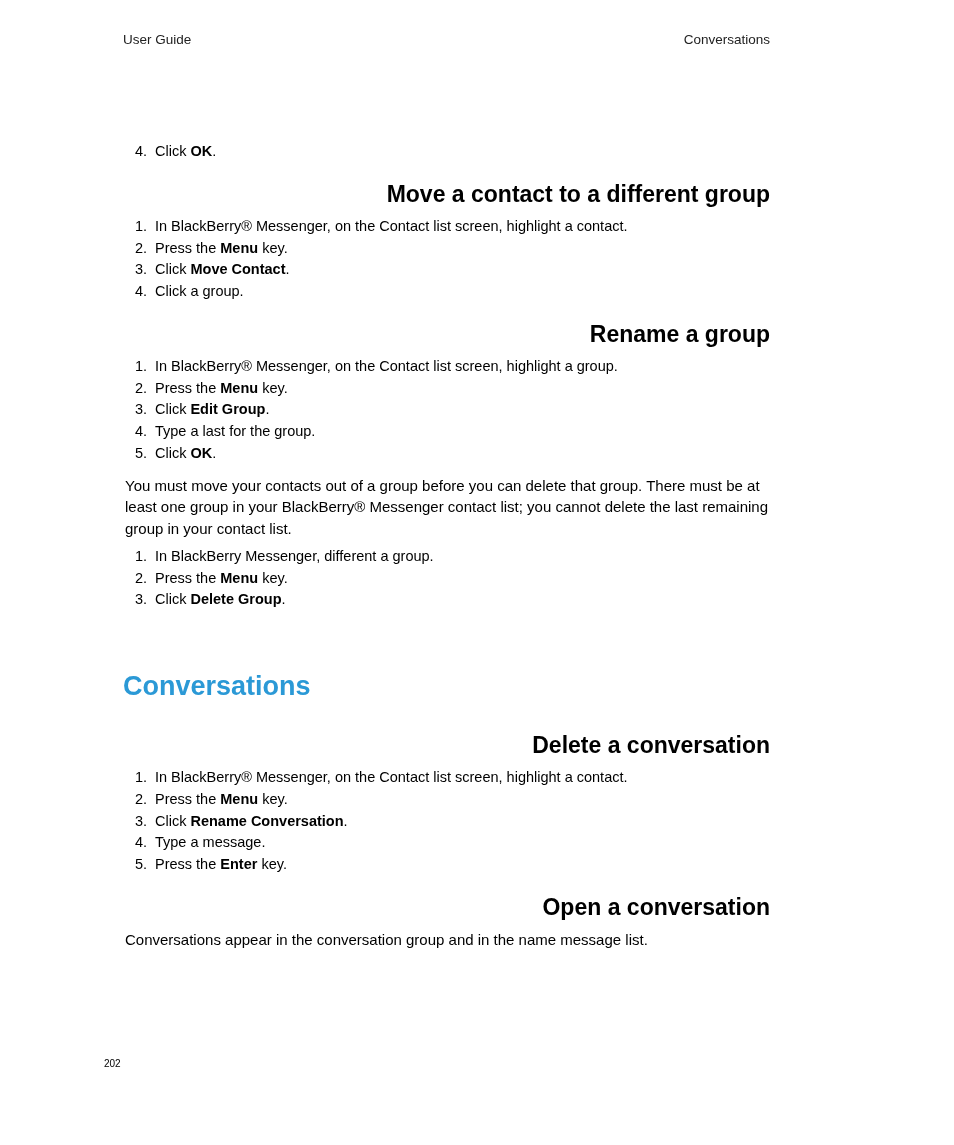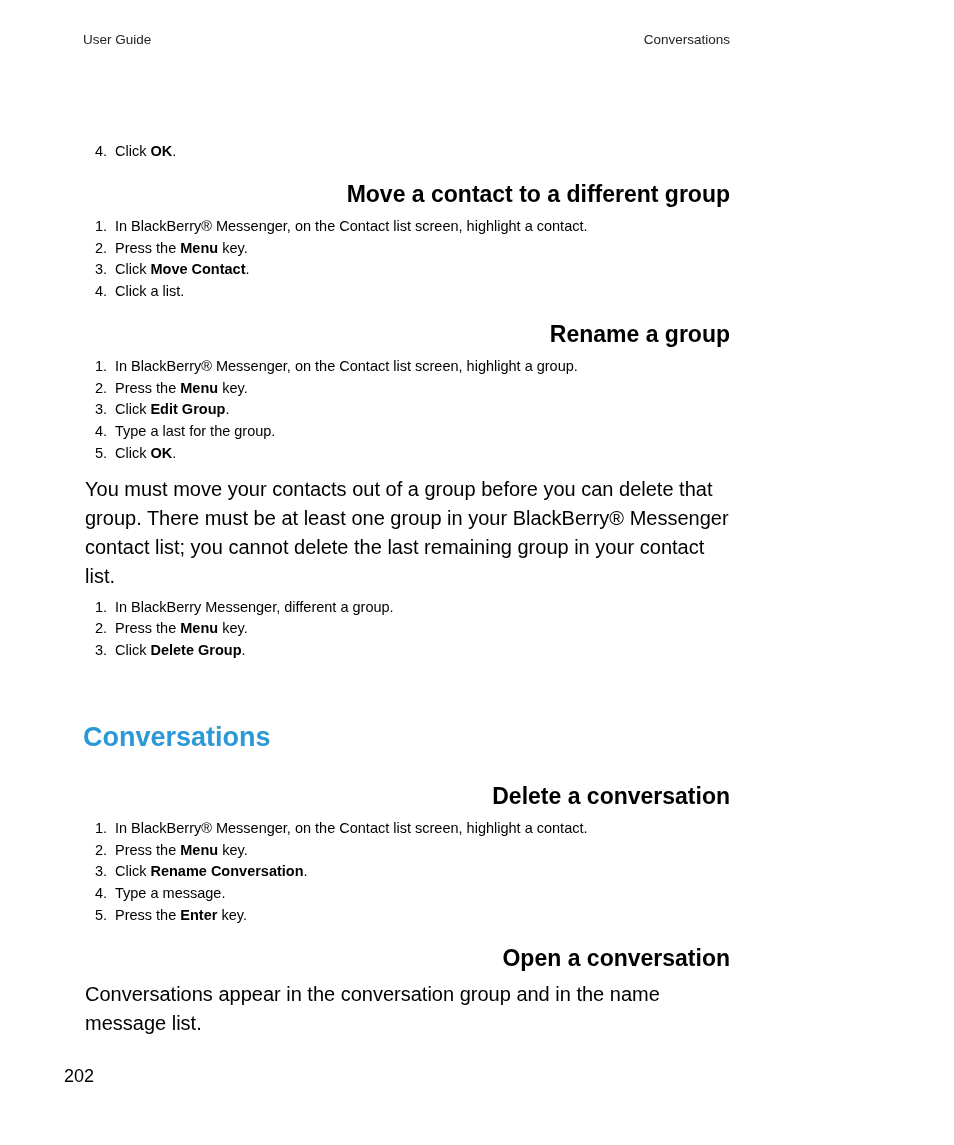--- a/index.html
+++ b/index.html
@@ -10,20 +10,21 @@
     font-family: "Segoe UI", "Myriad Pro", "Helvetica Neue", Arial, sans-serif;
     color: #000;
     width: 954px;
   }
   .page {
     box-sizing: border-box;
     width: 794px;
     min-height: 1145px;
     padding: 32px 64px 40px 83px;
     position: relative;
+    margin-left: 40px;
   }
   .header-row {
     display: flex;
     justify-content: space-between;
     font-size: 13.5px;
     color: #222;
     margin-bottom: 94px;
   }
   .h2 {
     font-size: 23px;
@@ -34,21 +35,21 @@
     text-align: right;
   }
   .h1-blue {
     font-size: 27px;
     font-weight: 600;
     color: #2b99d6;
     margin: 60px 0 30px 0;
     letter-spacing: 0px;
   }
   .para {
-    font-size: 20px;
+    font-size: 15px;
     line-height: 1.45;
     margin: 6px 0 6px 2px;
   }
   ol.steps {
     list-style: none;
     padding: 0;
     margin: 4px 0 10px 4px;
     counter-reset: step;
   }
   ol.steps > li {
@@ -62,22 +63,22 @@
     position: absolute;
     left: 0;
     top: 0;
     width: 20px;
     text-align: right;
   }
   .b { font-weight: 700; }
   .page-number {
     position: absolute;
     left: 64px;
-    bottom: 58px;
-    font-size: 18px;
+    bottom: 76px;
+    font-size: 10px;
   }
 </style>
 </head>
 <body>
 
 <div class="page">
 
   <div class="header-row">
     <span>User Guide</span>
     <span>Conversations</span>
@@ -88,21 +89,21 @@
       <span class="num">4.</span>
       <span>Click </span><span class="b">OK</span><span>.</span>
     </li>
   </ol>
 
   <div class="h2">Move a contact to a different group</div>
   <ol class="steps">
     <li><span class="num">1.</span><span>In BlackBerry® Messenger, on the Contact list screen, highlight a contact.</span></li>
     <li><span class="num">2.</span><span>Press the </span><span class="b">Menu</span><span> key.</span></li>
     <li><span class="num">3.</span><span>Click </span><span class="b">Move Contact</span><span>.</span></li>
-    <li><span class="num">4.</span><span>Click a list.</span></li>
+    <li><span class="num">4.</span><span>Click a group.</span></li>
   </ol>
 
   <div class="h2">Rename a group</div>
   <ol class="steps">
     <li><span class="num">1.</span><span>In BlackBerry® Messenger, on the Contact list screen, highlight a group.</span></li>
     <li><span class="num">2.</span><span>Press the </span><span class="b">Menu</span><span> key.</span></li>
     <li><span class="num">3.</span><span>Click </span><span class="b">Edit Group</span><span>.</span></li>
     <li><span class="num">4.</span><span>Type a last for the group.</span></li>
     <li><span class="num">5.</span><span>Click </span><span class="b">OK</span><span>.</span></li>
   </ol>

